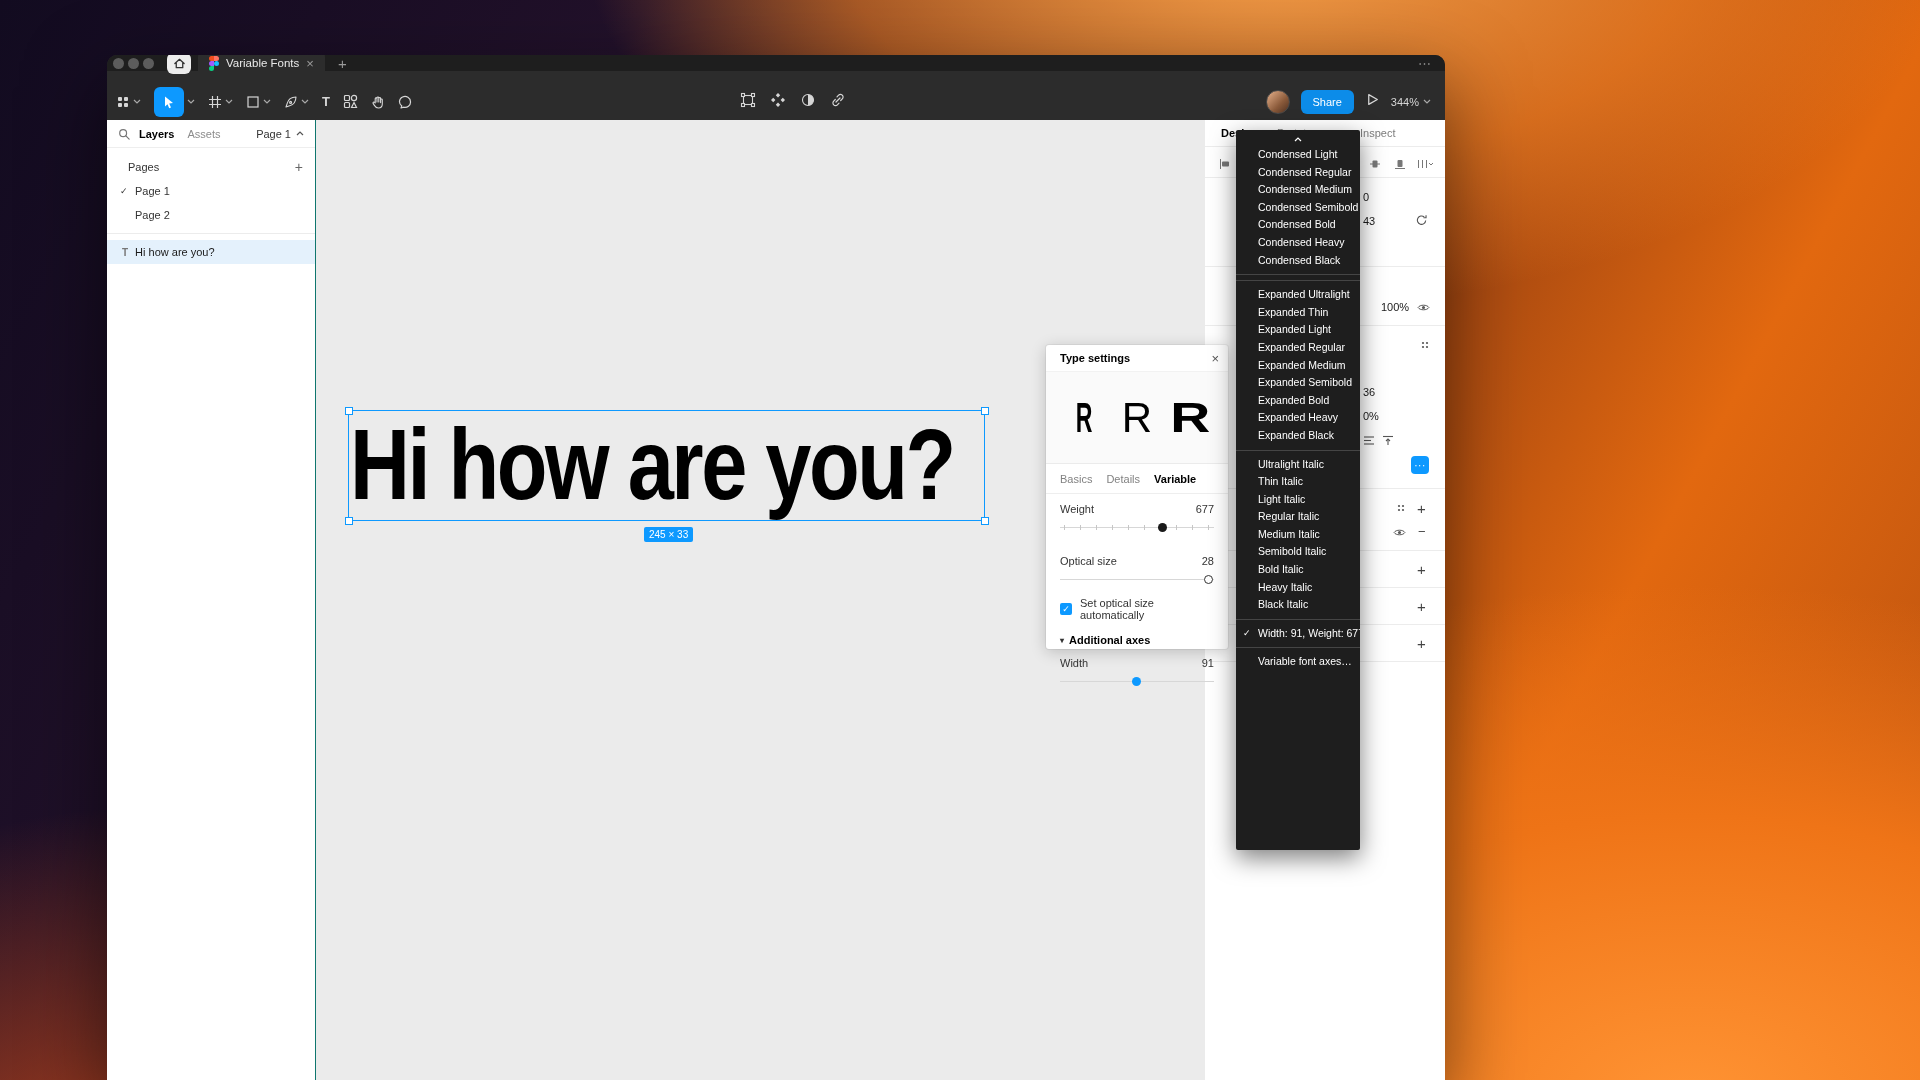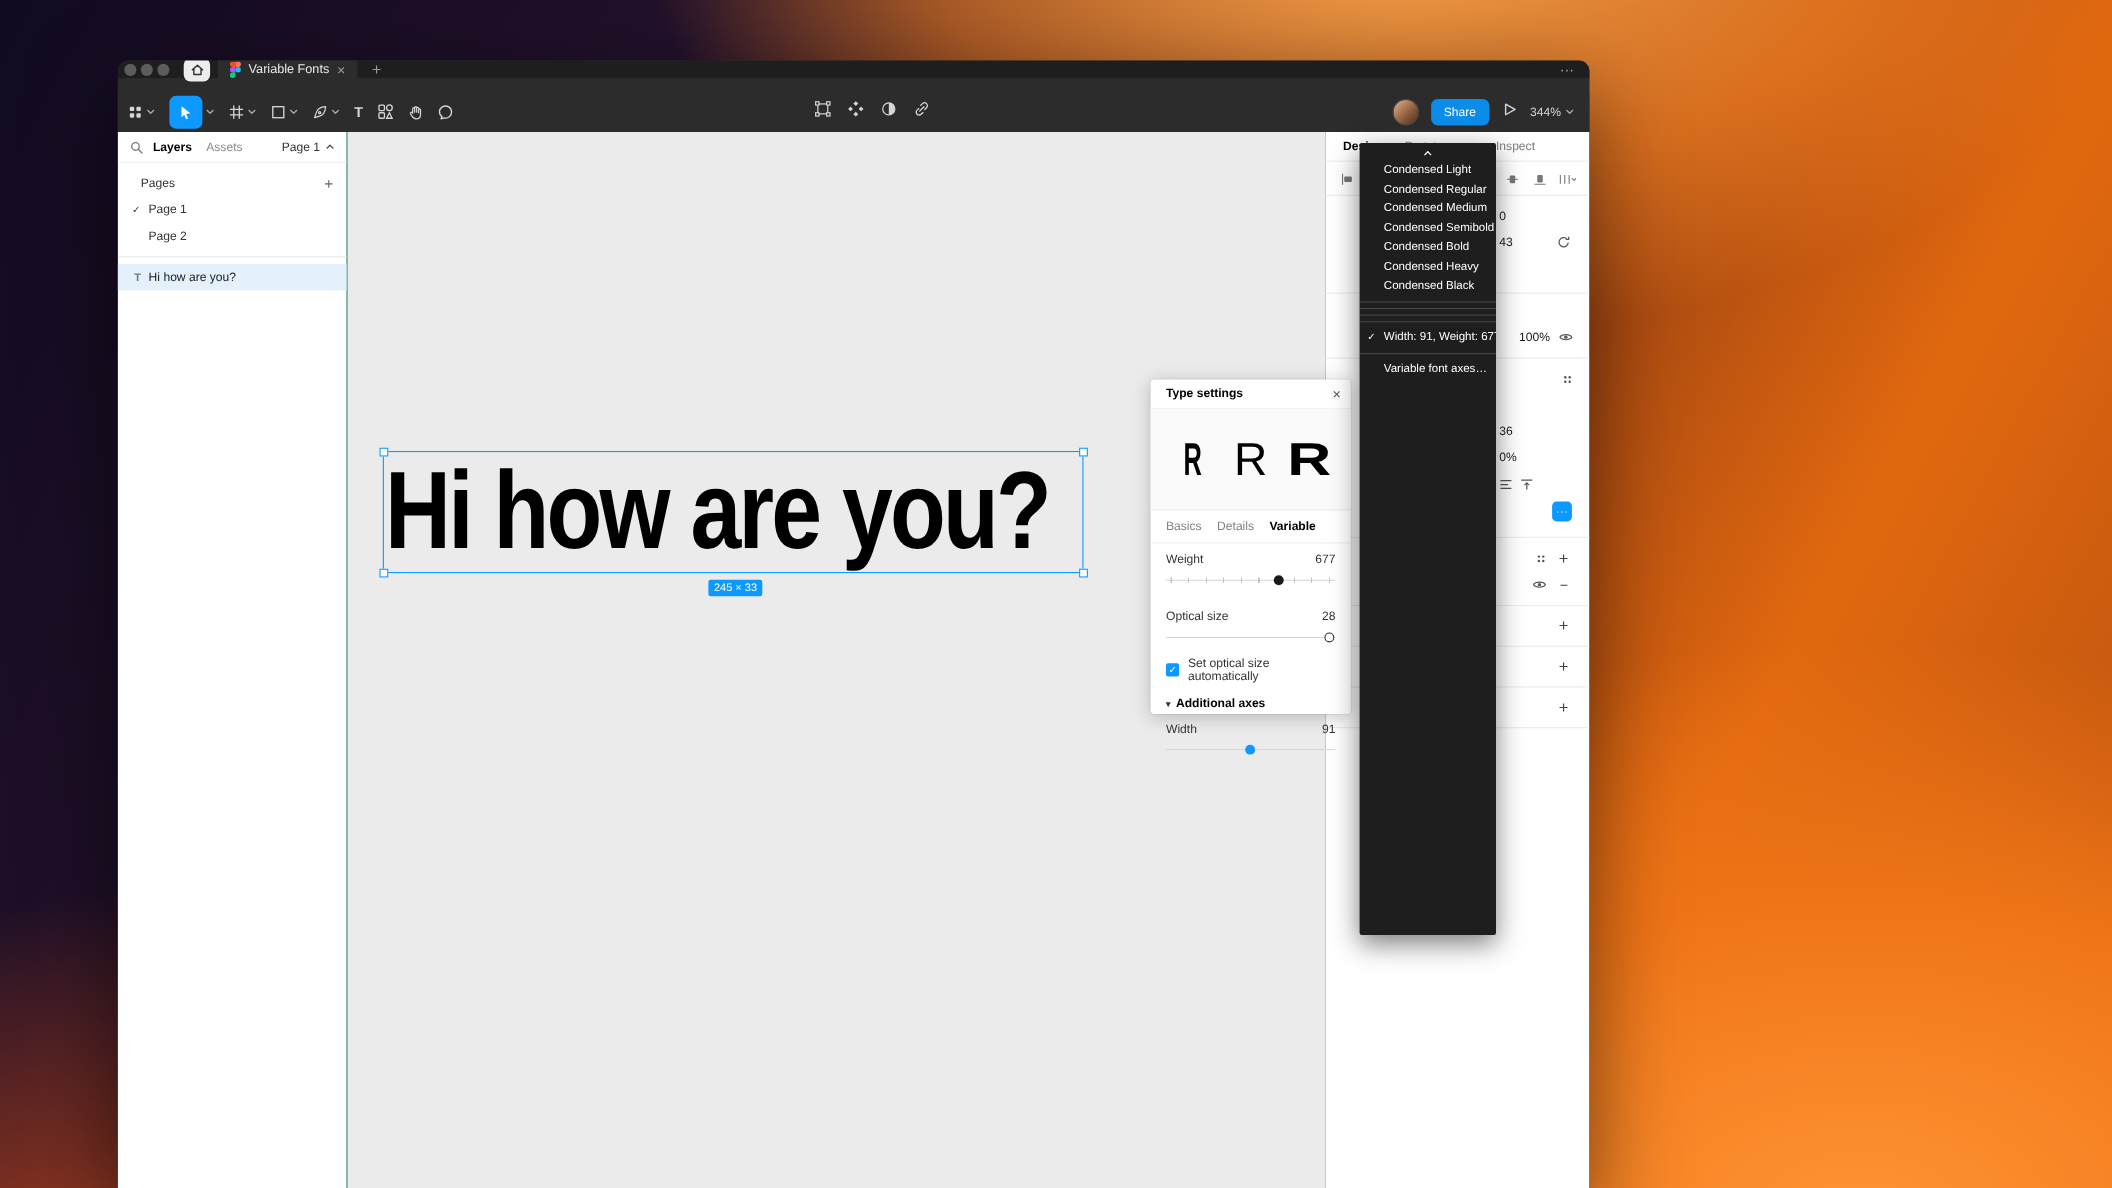--- a/index.html
+++ b/index.html
@@ -537,21 +537,45 @@
       <div class="sm-item">Condensed Light</div>
           <div class="sm-item">Condensed Regular</div>
           <div class="sm-item">Condensed Medium</div>
           <div class="sm-item">Condensed Semibold</div>
           <div class="sm-item">Condensed Bold</div>
           <div class="sm-item">Condensed Heavy</div>
           <div class="sm-item">Condensed Black</div>
         </div>
       <div class="sm-div"></div>
       <div class="sm-div"></div>
+      <div>
+
+      <div class="sm-item">Expanded Ultralight</div>
+          <div class="sm-item">Expanded Thin</div>
+          <div class="sm-item">Expanded Light</div>
+          <div class="sm-item">Expanded Regular</div>
+          <div class="sm-item">Expanded Medium</div>
+          <div class="sm-item">Expanded Semibold</div>
+          <div class="sm-item">Expanded Bold</div>
+          <div class="sm-item">Expanded Heavy</div>
+          <div class="sm-item">Expanded Black</div>
+        </div>
       <div class="sm-div"></div>
+      <div>
+
+      <div class="sm-item">Ultralight Italic</div>
+          <div class="sm-item">Thin Italic</div>
+          <div class="sm-item">Light Italic</div>
+          <div class="sm-item">Regular Italic</div>
+          <div class="sm-item">Medium Italic</div>
+          <div class="sm-item">Semibold Italic</div>
+          <div class="sm-item">Bold Italic</div>
+          <div class="sm-item">Heavy Italic</div>
+          <div class="sm-item">Black Italic</div>
+        </div>
       <div class="sm-div"></div>
       <div class="sm-item sm-selected">
         <span class="sm-check">✓</span>
         <span>Width: 91, Weight: 677</span>
       </div>
       <div class="sm-div"></div>
       <div class="sm-item">Variable font axes…</div>
     </div>
 
   </div>

